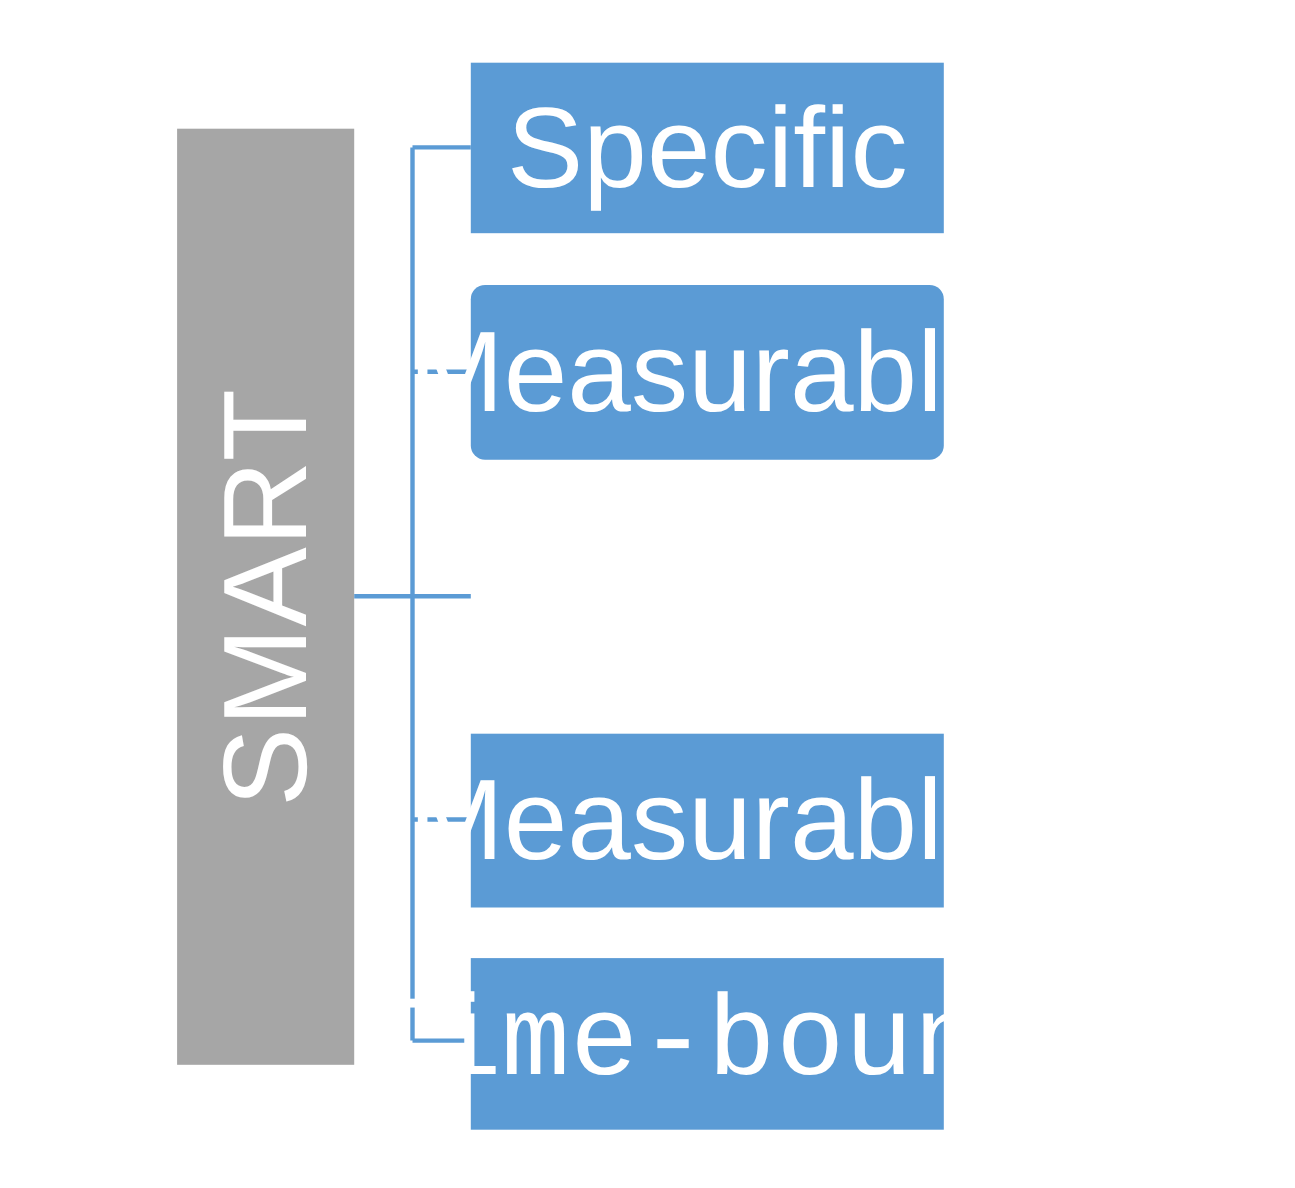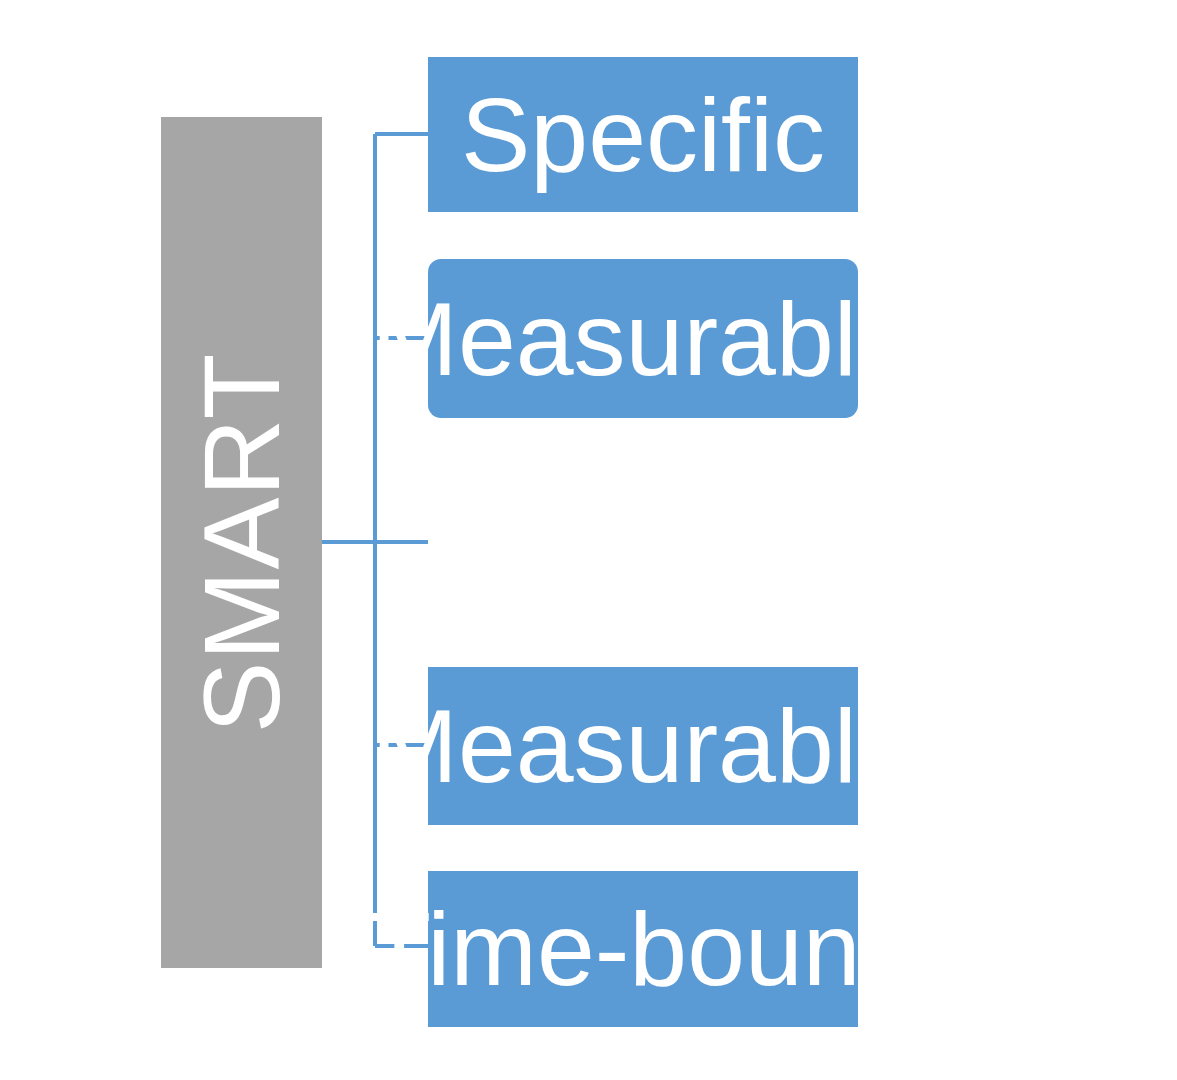--- a/index.html
+++ b/index.html
@@ -79,21 +79,21 @@
   .node.n1 { top: 259px; height: 159px; border-radius: 13px; }
   .node.n2 { top: 461px; height: 161px; }
   .node.n3 { top: 667px; height: 158px; }
   .node.n4 { top: 871px; height: 156px; }
 
   
   .node.n0 .node-label { font-size: 104px; }
   .node.n1 .node-label { font-size: 104px; }
   .node.n2 .node-label { font-size: 104px; }
   .node.n3 .node-label { font-size: 104px; }
-  .node.n4 .node-label { font-size: 104px; }
+  .node.n4 .node-label { font-size: 104px; font-family: Liberation Mono, monospace; }
 </style>
 </head>
 <body>
 
 <div id="canvas">
 
   <div class="stem">
     <span class="stem-label">SMART</span>
   </div>
 

